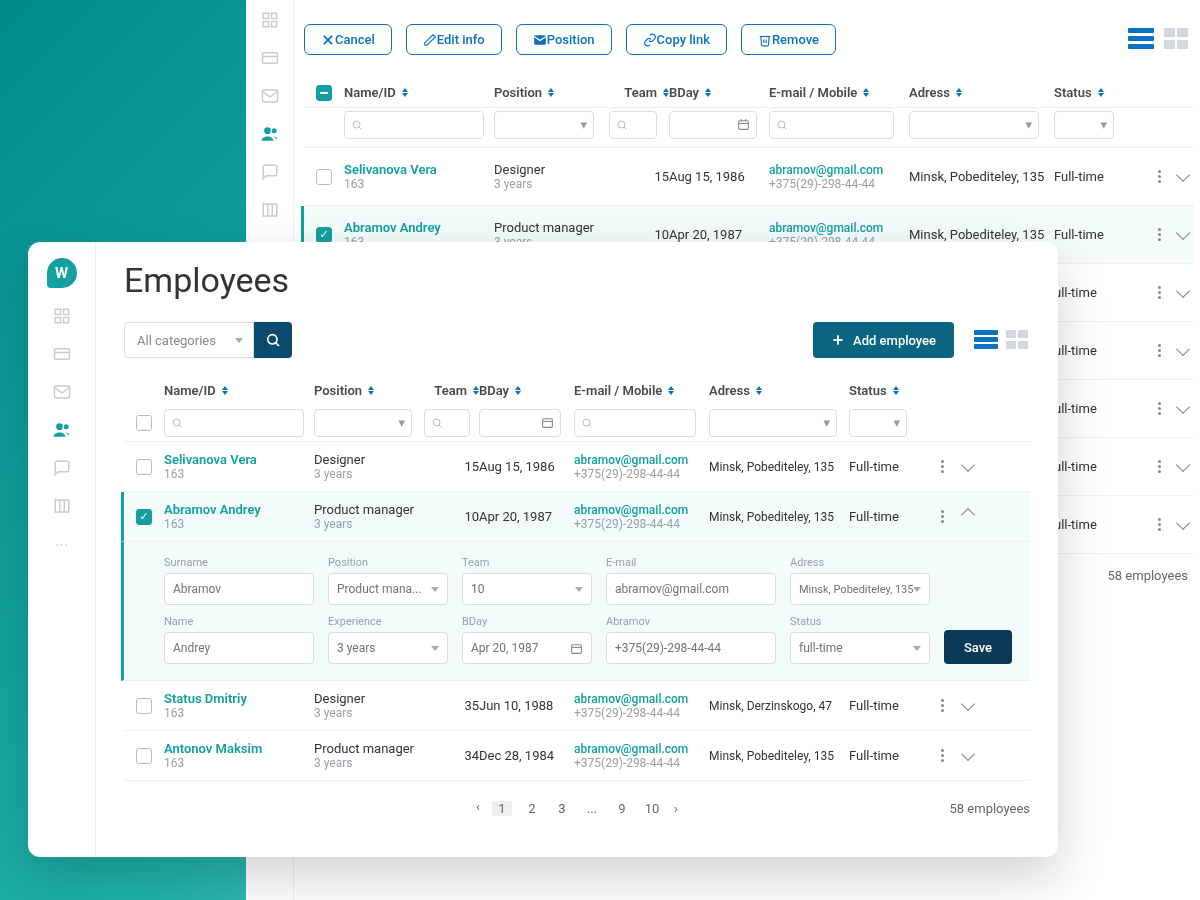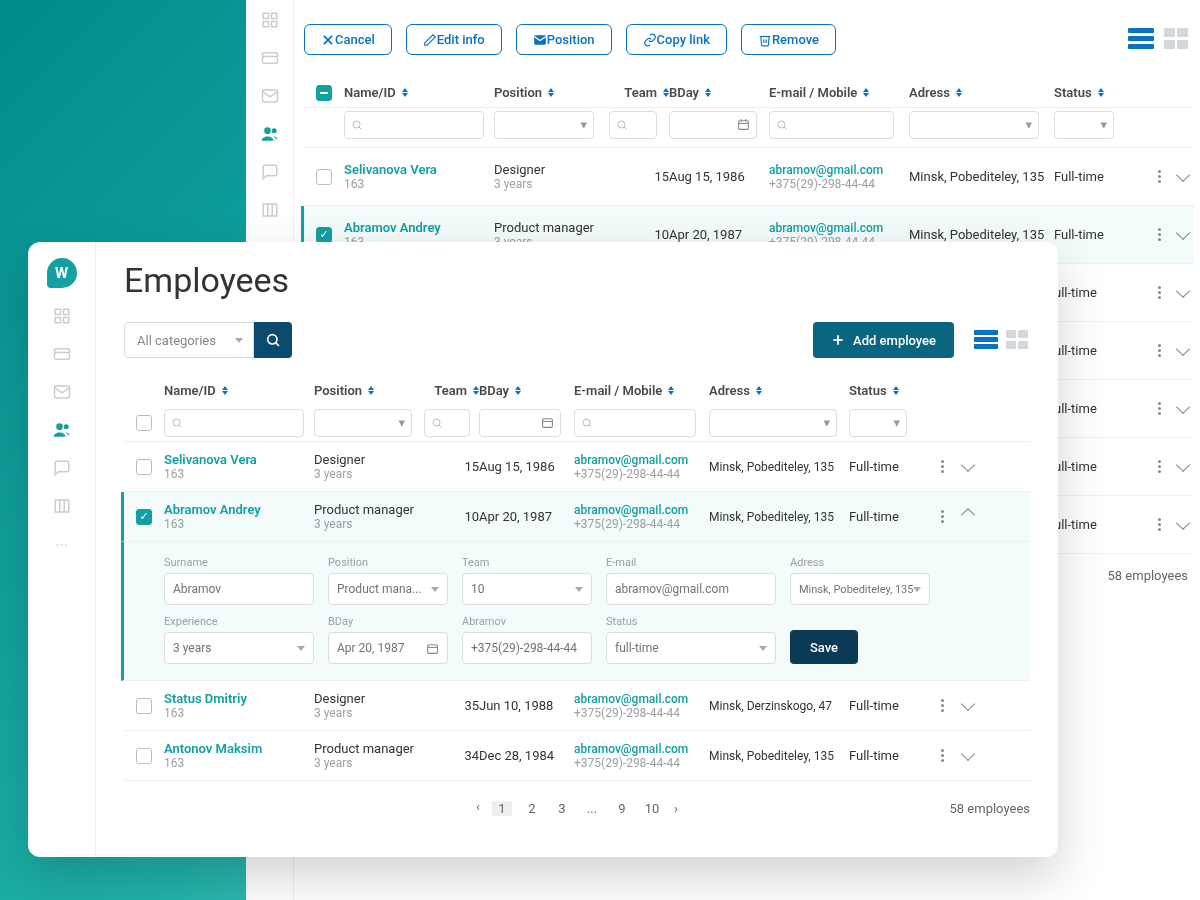--- a/index.html
+++ b/index.html
@@ -783,20 +783,24 @@
       <div>
               <div class="fg-label">E-mail</div>
               <div class="fg-input">abramov@gmail.com</div>
             </div>
       <div>
               <div class="fg-label">Adress</div>
               <div class="fg-input dd" style="font-size:11px;">Minsk, Pobediteley, 135</div>
             </div>
       <div></div>
       <div>
+              <div class="fg-label">Name</div>
+              <div class="fg-input">Andrey</div>
+            </div>
+      <div>
               <div class="fg-label">Experience</div>
               <div class="fg-input dd">3 years</div>
             </div>
       <div>
               <div class="fg-label">BDay</div>
               <div class="fg-input">Apr 20, 1987 <svg style="margin-left:auto" width="13" height="13" viewBox="0 0 24 24" fill="none" stroke="#888" stroke-width="2">
                   <rect x="3" y="5" width="18" height="16" rx="2"></rect>
                   <line x1="3" y1="10" x2="21" y2="10"></line>
                 </svg></div>
             </div>

